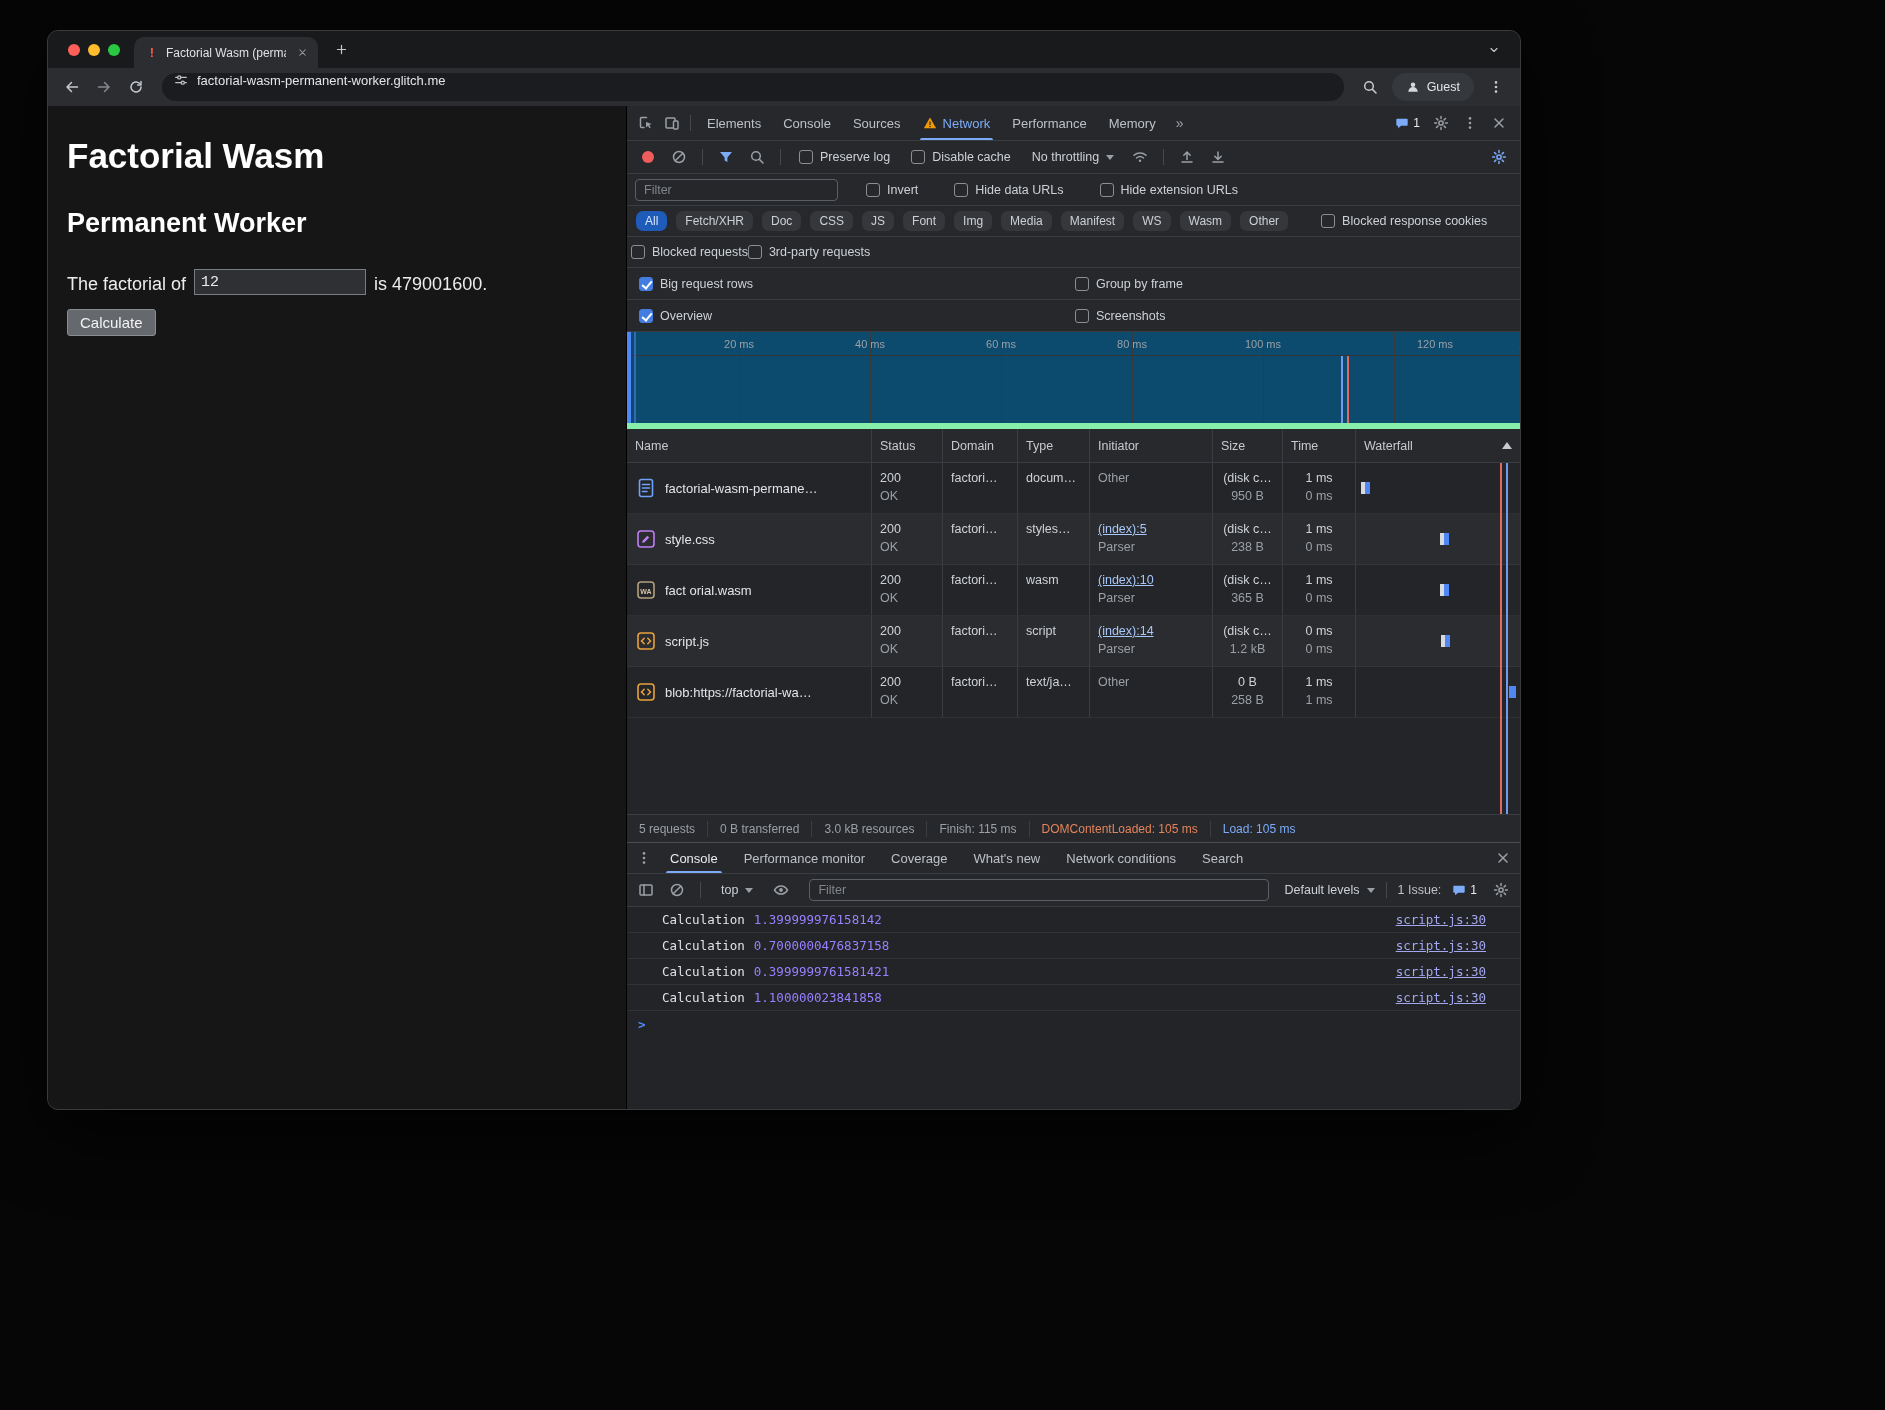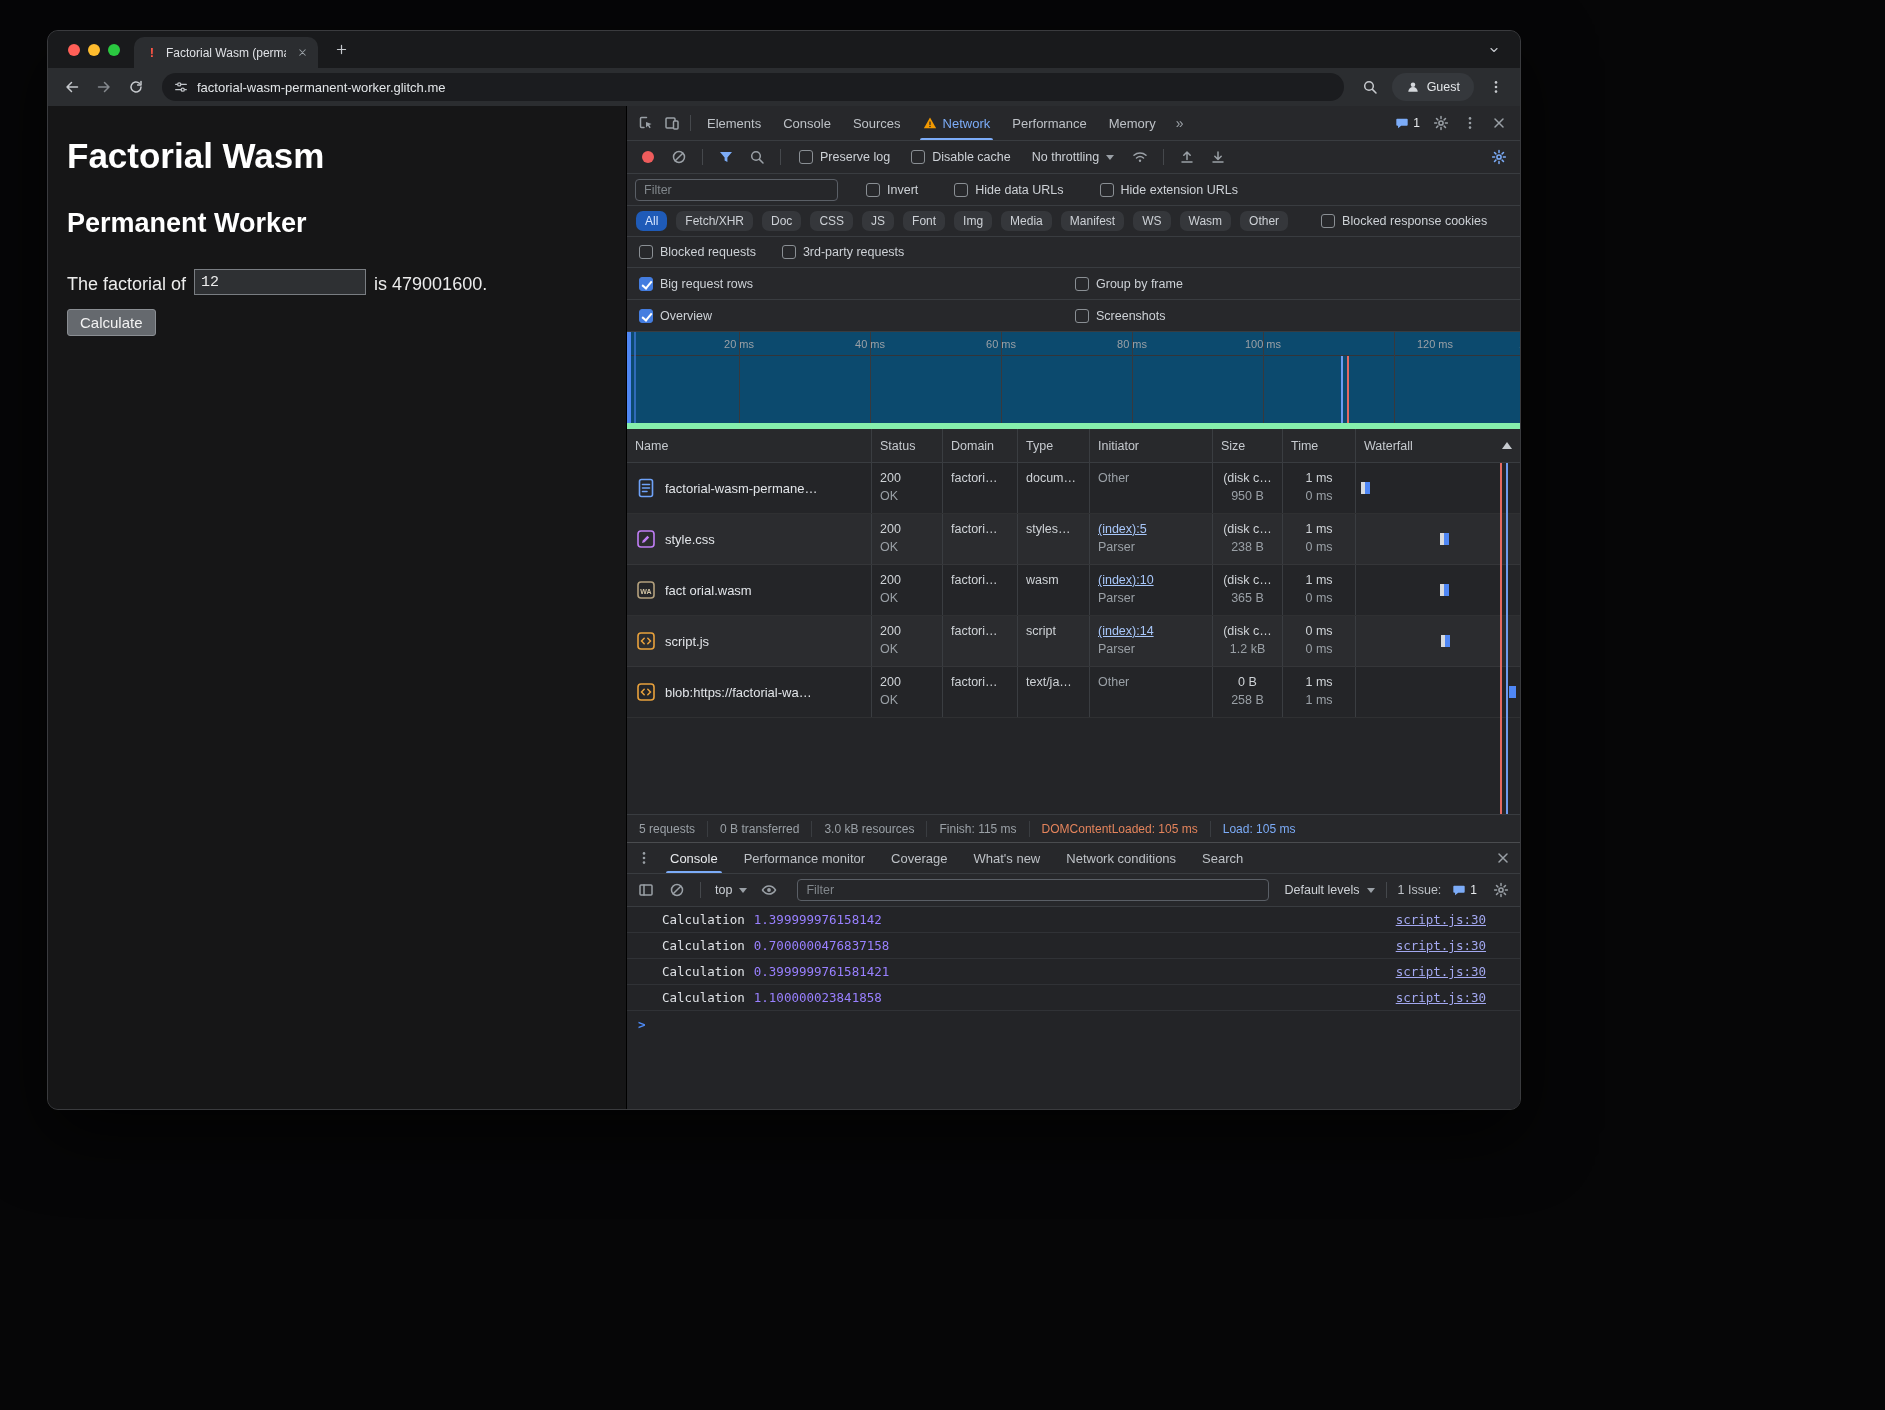--- a/index.html
+++ b/index.html
@@ -21,21 +21,21 @@
 .newtab{width:26px;height:26px;margin-left:10px;color:#c6c9cd;display:flex;align-items:center;justify-content:center;border-radius:50%}
 .newtab svg{width:13px;height:13px}
 .tabsearch{margin-left:auto;margin-right:16px;color:#c6c9cd;width:20px;height:20px;display:flex;align-items:center;justify-content:center}
 .tabsearch svg{width:12px;height:12px}
 
 
 .toolbar{height:38px;background:#2b2d30;display:flex;align-items:center;padding:0 10px;gap:4px;flex:none}
 .nav-btn{width:28px;height:28px;border-radius:50%;display:flex;align-items:center;justify-content:center;color:#c6c9cd}
 .nav-btn svg{width:16px;height:16px}
 .nav-btn.dim{color:#85898e}
-.omnibox{flex:1;height:28px;border-radius:14px;background:#1b1c1f;display:flex;align-items:center;gap:9px;padding:0 12px;margin:0 8px}
+.omnibox{flex:1;height:28px;border-radius:14px;background:#1b1c1f;display:flex;gap:9px;padding:0 12px;margin:0 8px}
 .omnibox .oicon{color:#c0c3c8;display:flex}
 .omnibox .oicon svg{width:14px;height:14px}
 .url{font-size:13px;color:#e3e6e9;white-space:nowrap}
 .guest{height:28px;border-radius:14px;background:#35383c;display:flex;align-items:center;gap:7px;padding:0 14px;color:#e3e6e9;font-size:12.5px;margin:0 4px}
 .guest svg{width:14px;height:14px;color:#d5d8dc}
 
 
 .content{flex:1;display:flex;min-height:0}
 .pagepane{width:578px;flex:none;background:#161617;padding:30px 20px 0 19px;color:#fff}
 .pagepane h1{font-size:35px;font-weight:700}
@@ -72,21 +72,21 @@
 .ddown{display:flex;align-items:center;gap:7px;color:#cdd1d6;margin:0 8px;white-space:nowrap;cursor:pointer}
 .caret{width:0;height:0;border-left:4px solid transparent;border-right:4px solid transparent;border-top:5px solid #9aa0a6}
 
 .dt-filterrow{height:32px;padding:0 8px;gap:20px}
 .flt-input{width:203px;height:22px;background:#26272a;border:1px solid #5a5f66;border-radius:4px;color:#e8eaed;font-size:12.5px;padding:0 8px;font-family:inherit}
 .flt-input::placeholder{color:#80868b}
 
 .dt-chiprow{height:31px;padding:0 9px;gap:9px}
 .chip{padding:3px 9px;border-radius:7px;background:#35373b;color:#cdd1d6;font-size:12px;white-space:nowrap;cursor:pointer}
 .chip.active{background:#1f5bb8;color:#d8e6ff}
-.dt-blockedrow{height:31px;padding:0 12px;gap:26px}
+.dt-blockedrow{height:31px;padding:0 4px;}
 .dt-checkrow{height:32px;padding:0 12px}
 .slot-left{width:436px;display:flex;align-items:center}
 
 .dt-overview{height:97px;position:relative;overflow:hidden;border-bottom:6px solid #86efac;background:#0c4a6e;flex:none}
 .ov-rule{position:absolute;top:23px;left:0;right:0;height:1px;background:#333539}
 .ov-grid{position:absolute;top:0;bottom:0;width:1px;background:#38393d}
 .ov-label{position:absolute;top:6px;transform:translateX(-50%);font-size:11px;color:#9aa0a6;white-space:nowrap}
 .ov-event{position:absolute;top:24px;bottom:0;width:2px}
 .ov-handle{position:absolute;left:0;top:0;bottom:0;width:4px;background:#4f87f5}
 .ov-handle2{position:absolute;left:7px;top:0;bottom:0;width:2px;background:#4f87f5;opacity:.55}
@@ -696,21 +696,21 @@
                 <path d="M6 3v10"></path>
               </svg>
             </span>
           <span class="dt-icon-btn">
               <svg viewBox="0 0 16 16" fill="none" stroke="currentColor" stroke-width="1.5" stroke-linecap="round" stroke-linejoin="round">
                 <circle cx="8" cy="8" r="5.5"></circle>
                 <path d="M4.2 11.8L11.8 4.2"></path>
               </svg>
             </span>
           <span class="vdiv"></span>
-          <span class="ddown" style="margin:0 4px">
+          <span class="ddown" style="margin:0 10px">
               <span>top</span>
               <span class="caret"></span>
             </span>
           <span class="dt-icon-btn">
               <svg viewBox="0 0 16 16" fill="none" stroke="currentColor" stroke-width="1.5" stroke-linecap="round" stroke-linejoin="round">
                 <path d="M1.5 8S4 3.9 8 3.9 14.5 8 14.5 8 12 12.1 8 12.1 1.5 8 1.5 8z"></path>
                 <circle cx="8" cy="8" r="1.9" fill="currentColor" stroke="none"></circle>
               </svg>
             </span>
           <input class="console-filter" placeholder="Filter" style="">

